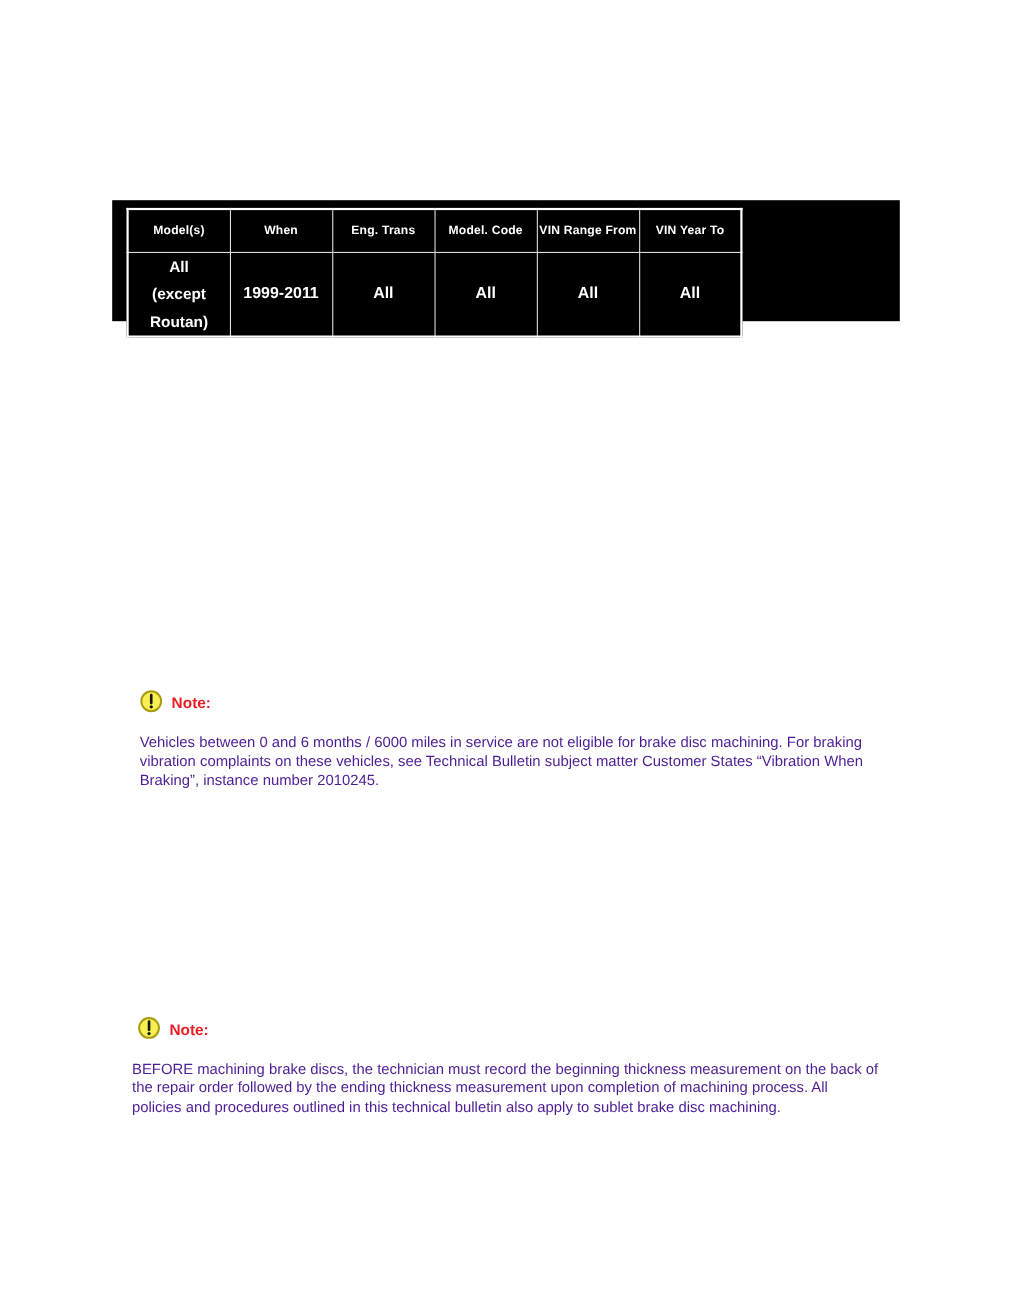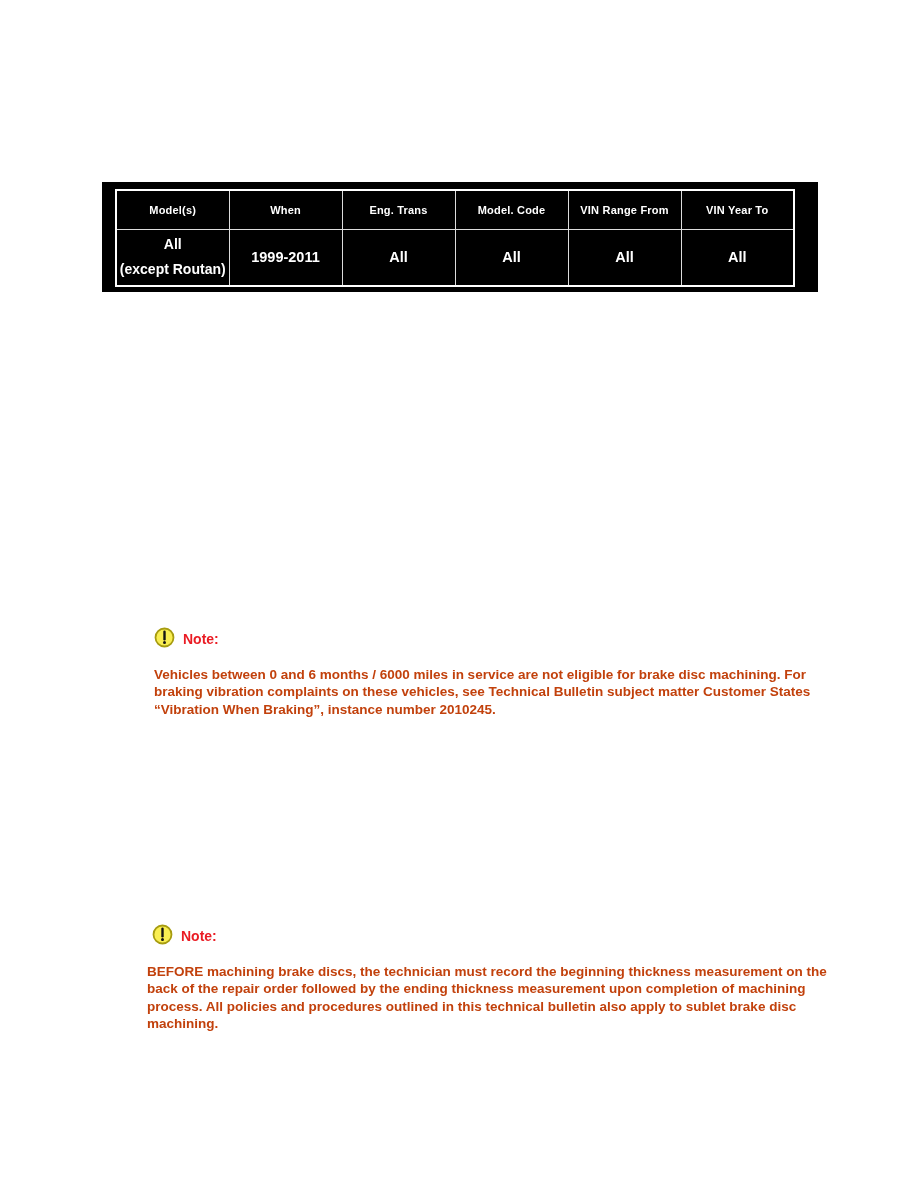--- a/index.html
+++ b/index.html
@@ -19,21 +19,21 @@
     left: 102px;
     top: 182px;
     width: 716px;
     height: 110px;
     background: #000000;
   }
   .veh-table {
     position: absolute;
     left: 13px;
     top: 7px;
-    width: 680px;
+    width: 560px;
     height: 96px;
     border-collapse: collapse;
     table-layout: fixed;
     background: #000000;
     color: #ffffff;
   }
   .veh-table th, .veh-table td {
     border: 1px solid #dcdcdc;
     text-align: center;
     vertical-align: middle;
@@ -50,21 +50,20 @@
   .veh-table td {
     font-size: 14.5px;
     font-weight: bold;
   }
   .models-cell div { line-height: 25px; font-size: 14px; }
 
   
   .note-block {
     position: absolute;
     color: #ea1c24;
-    margin-left: 27px;
   }
   .note-block-1 { left: 127px; top: 627px; width: 666px; }
   .note-block-2 { left: 120px; top: 924px; width: 681px; }
   .note-header {
     display: flex;
     align-items: flex-start;
     gap: 8px;
     height: 22px;
   }
   .note-block-2 .note-header { padding-left: 5px; }
@@ -72,23 +71,22 @@
   .note-label {
     font-size: 14px;
     font-weight: bold;
     color: #ea1c24;
     padding-top: 5px;
     line-height: 15px;
   }
   .note-block p {
     font-size: 13.5px;
     line-height: 17.3px;
-    color: #c2410c;
+    color: #4c1d95;
     margin: 0 0 8px 0;
-    font-weight: bold;
   }
   .note-block p.first { margin-top: 17px; }
 </style>
 </head>
 <body>
 
 <div class="page">
 
   <div class="table-shell">
     <table class="veh-table">

